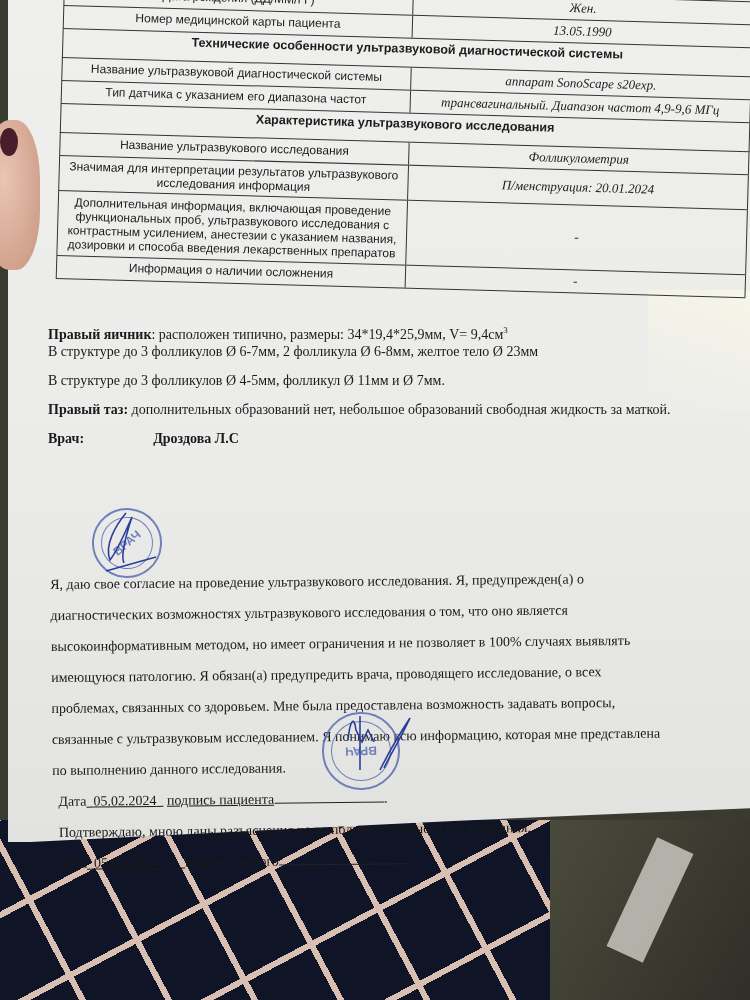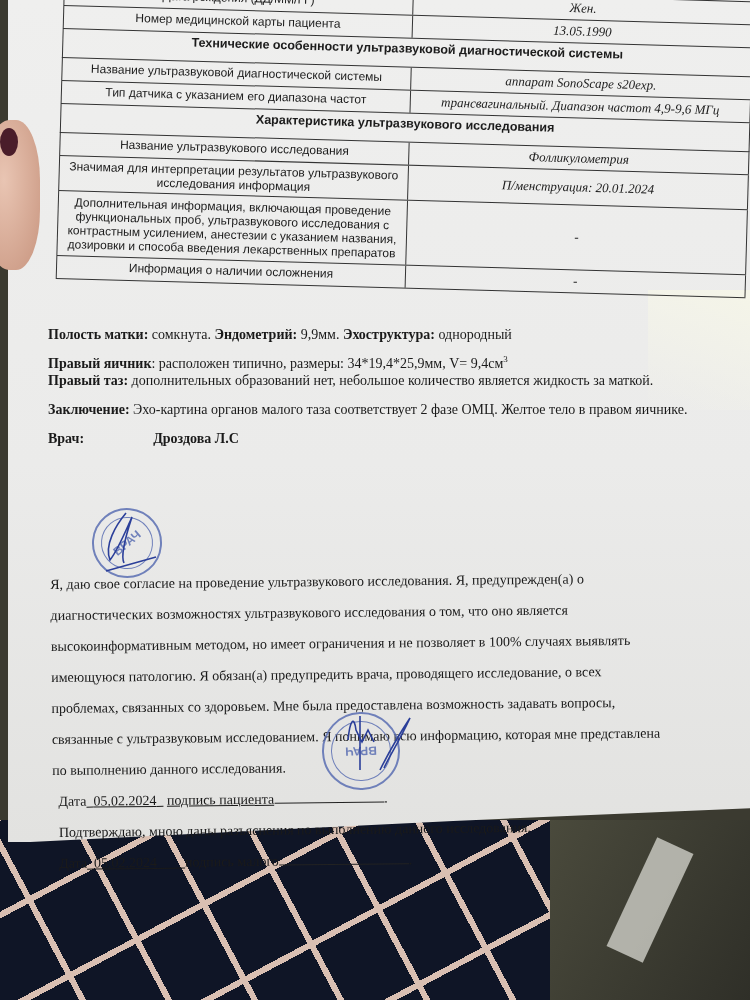--- a/index.html
+++ b/index.html
@@ -139,31 +139,27 @@
       <div class="cell-l">Информация о наличии осложнения</div>
       <div class="cell-r">-</div>
     </div>
   </div>
 </div>
 
 <div class="finger"></div>
 <div class="nail"></div>
 
 <div class="body">
-  <p class="blk">
-    <span class="b">Полость матки:</span><span> сомкнута. </span><span class="b">Эндометрий:</span><span> 9,9мм.  </span><span class="b">Эхоструктура:</span><span> однородный</span>
-  </p>
   <p>
     <span class="b">Правый яичник</span><span>: расположен типично, размеры: 34*19,4*25,9мм, V=  9,4см</span><span class="sup">3</span>
   </p>
+  <p class="blk">В структуре до 3 фолликулов Ø 6-7мм, 2 фолликула Ø 6-8мм, желтое тело Ø 23мм</p>
+  <p class="blk">В структуре до 3 фолликулов Ø 4-5мм, фолликул Ø 11мм и Ø 7мм.</p>
   <p class="blk">
-    <span class="b">Правый таз:</span><span> дополнительных образований нет, небольшое количество является жидкость за маткой.</span>
-  </p>
-  <p class="blk" style="width:640px">
-    <span class="b">Заключение:</span><span> Эхо-картина органов малого таза соответствует 2 фазе ОМЦ. Желтое тело в правом яичнике.</span>
+    <span class="b">Правый таз:</span><span> дополнительных образований нет, небольшое образований свободная жидкость за маткой.</span>
   </p>
   <p style="">
     <span class="b">Врач:</span>
     <span style="display:inline-block;width:62px"></span>
     <span class="b">Дроздова Л.С</span>
   </p>
 </div>
 
 <div class="consent">
   <p>Я, даю свое согласие на проведение ультразвукового исследования. Я, предупрежден(а) о</p>

